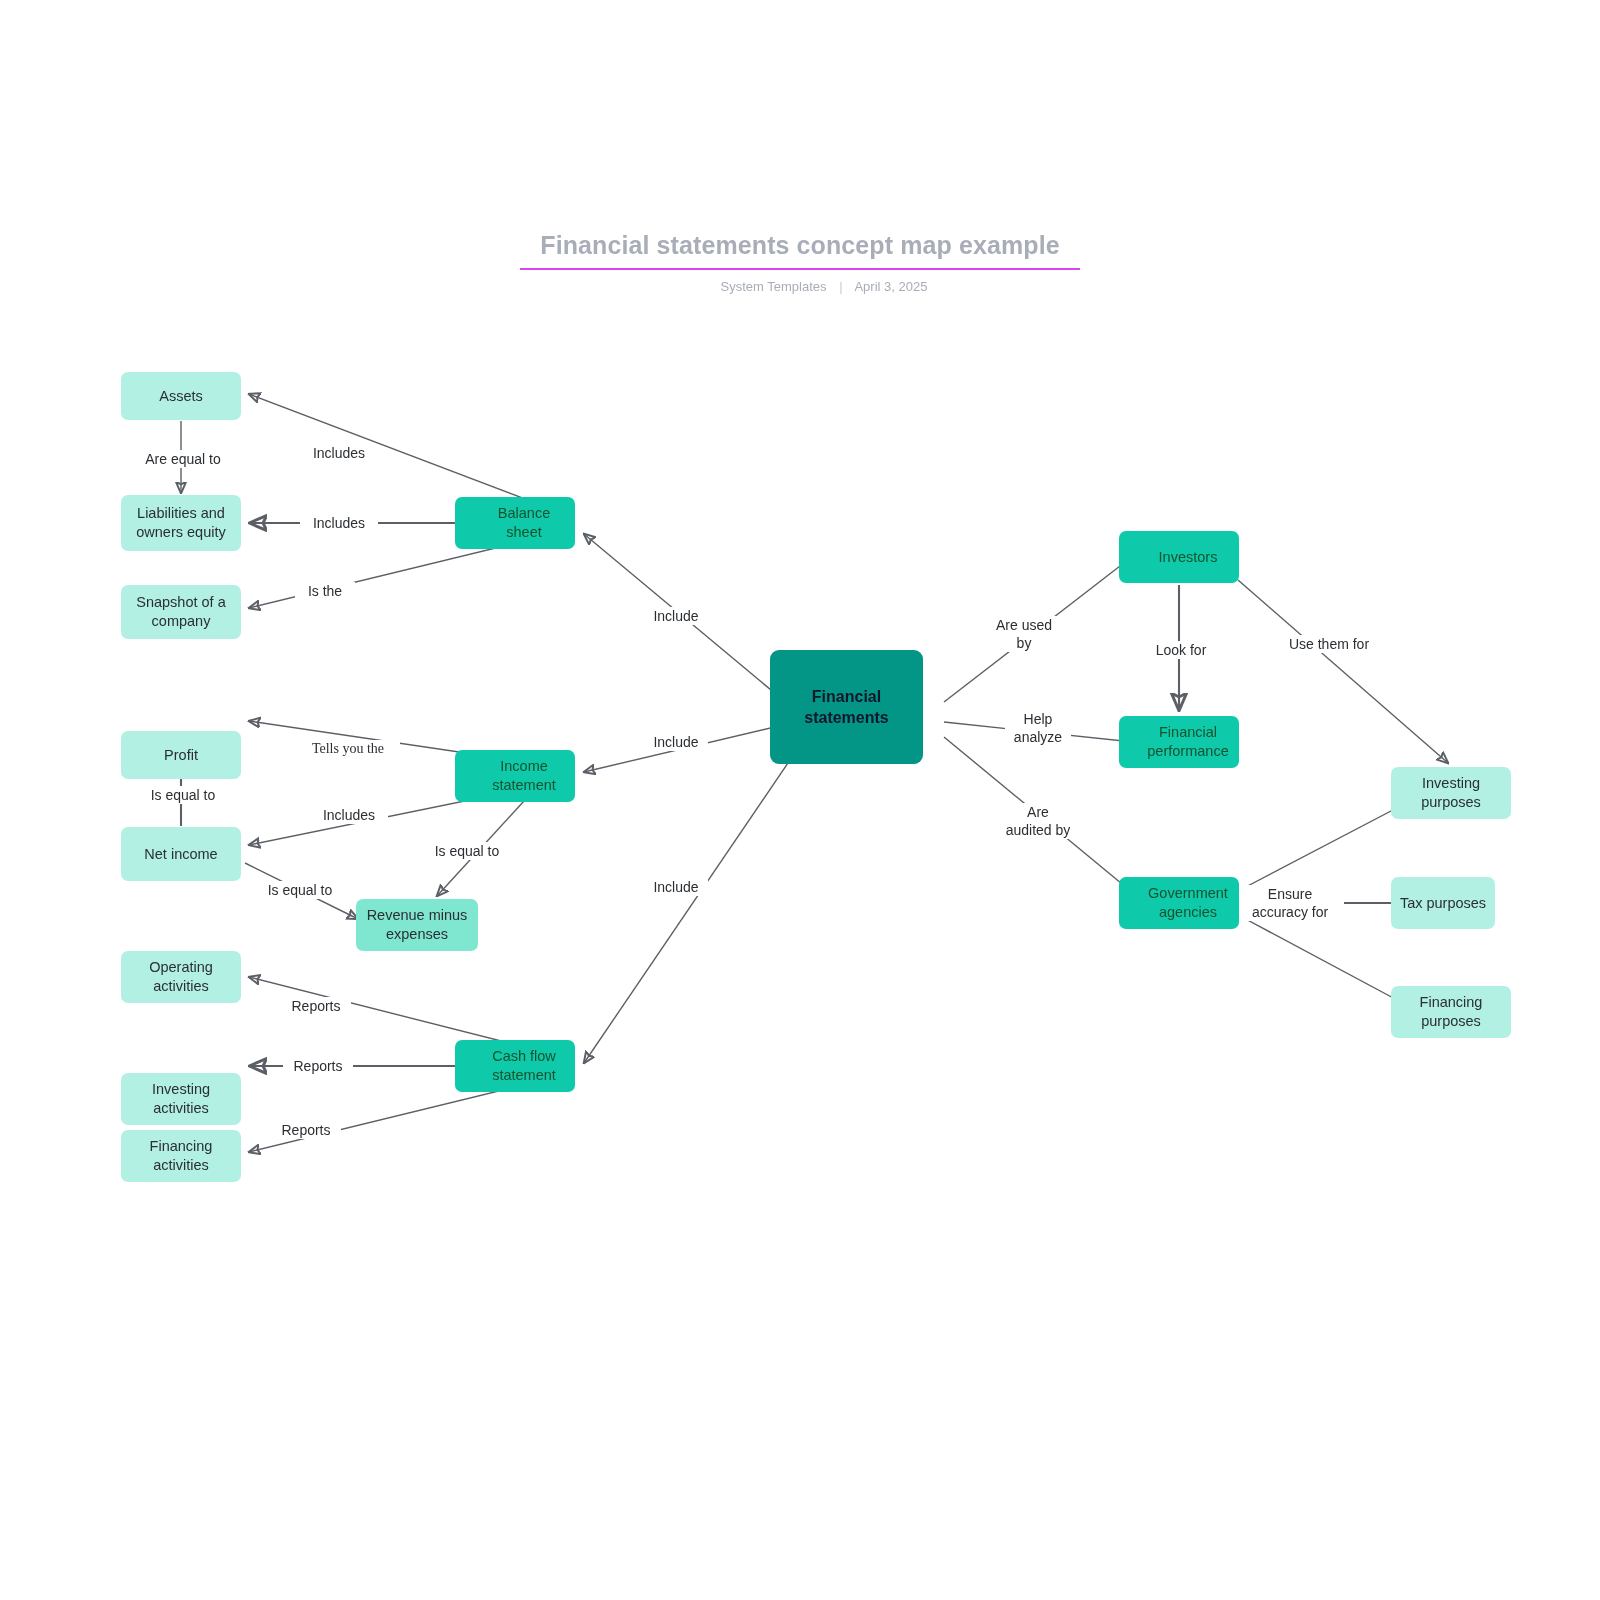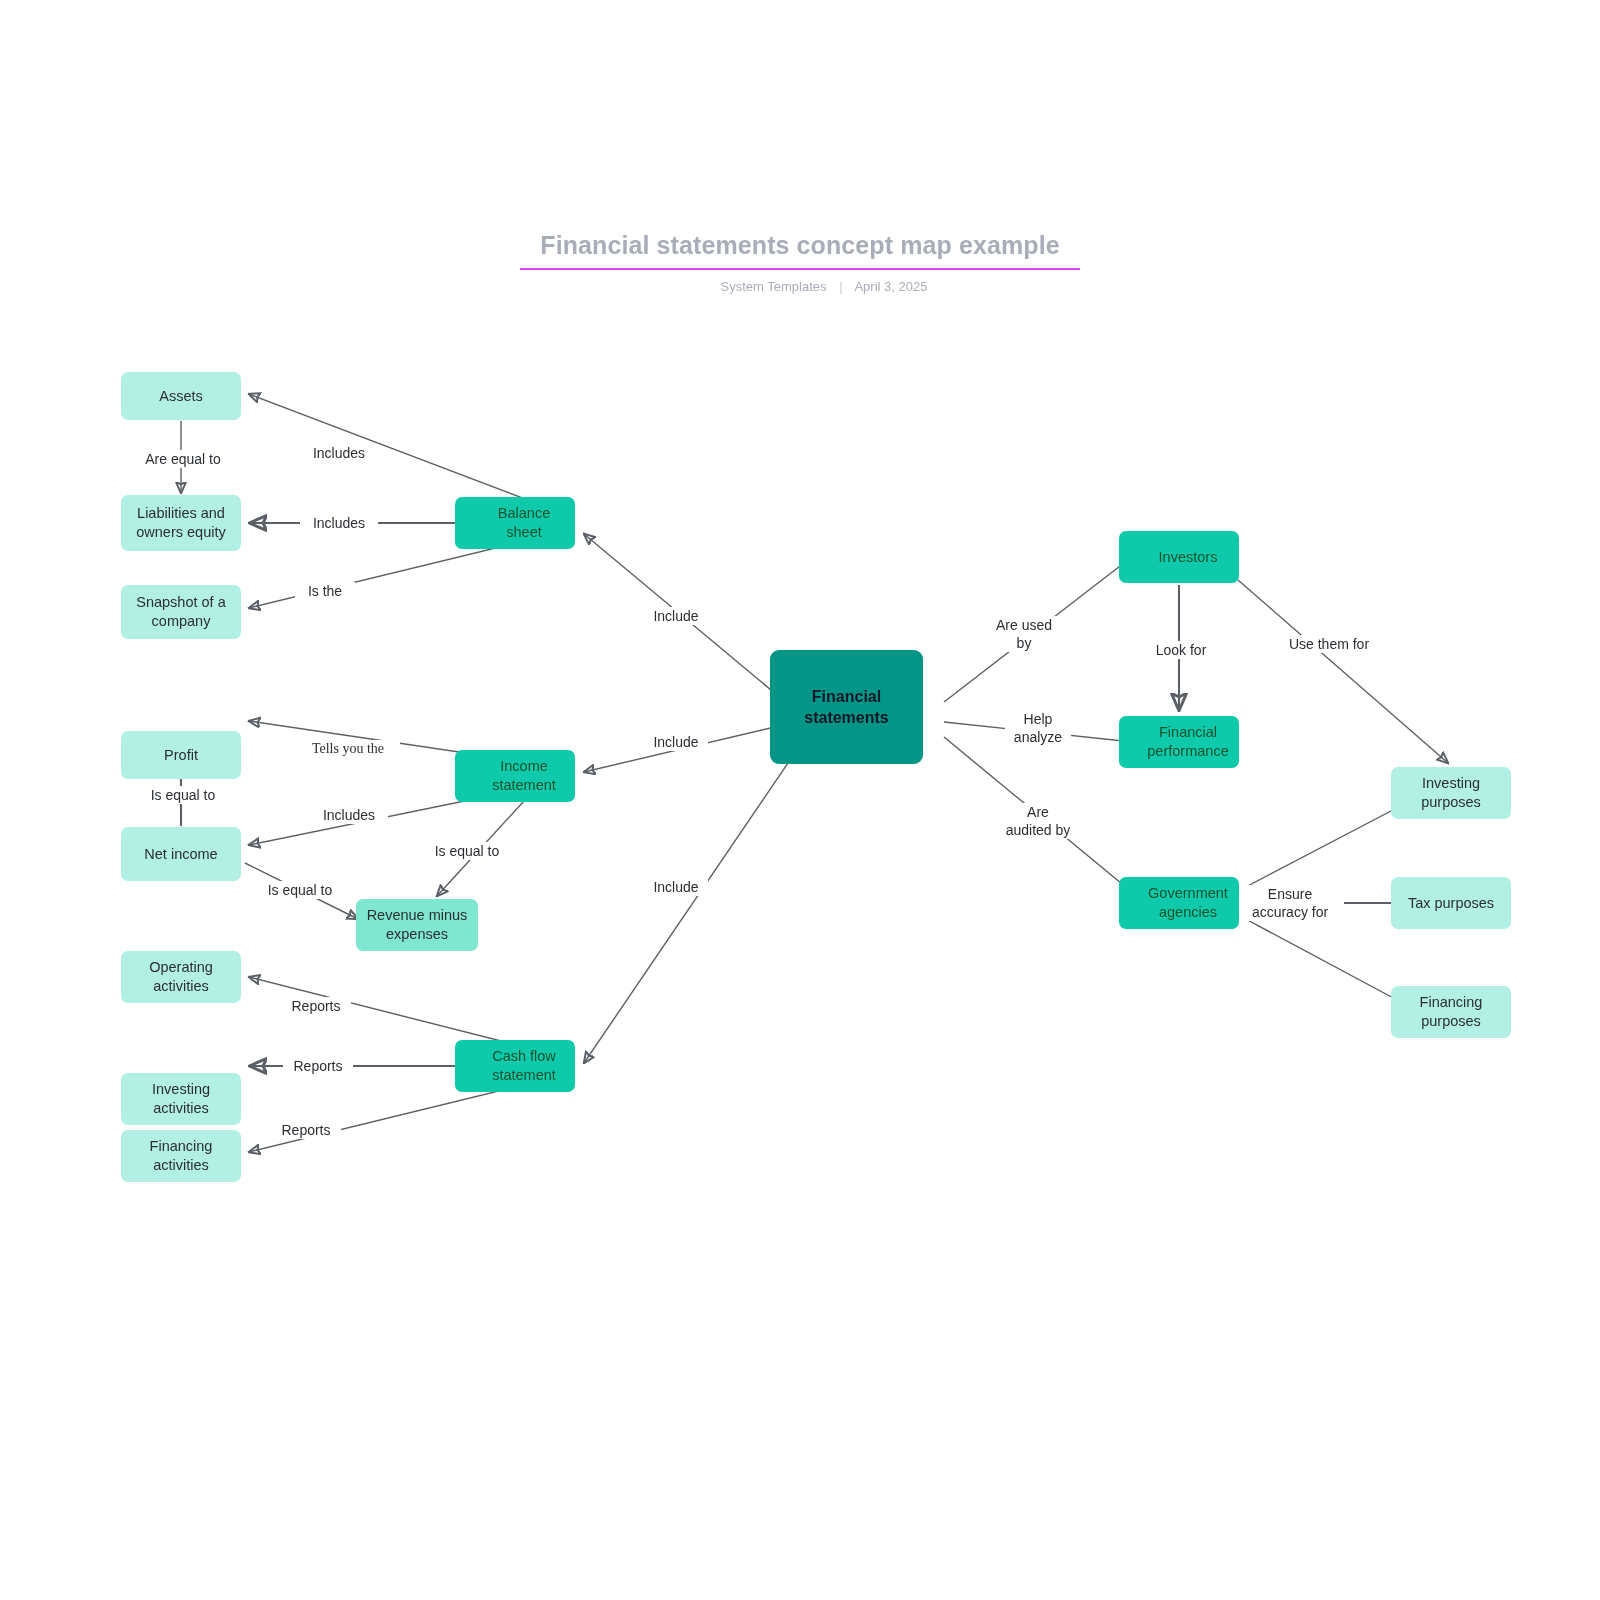--- a/index.html
+++ b/index.html
@@ -232,16 +232,16 @@
   <div class="node light" style="left:121px; top:1130px; width:120px; height:52px;">Financing activities</div>
   <div class="node strong" style="left:455px; top:1040px; width:120px; height:52px;">Cash flow statement</div>
 
   <div class="node root" style="left:770px; top:650px; width:153px; height:114px;">Financial statements</div>
 
   <div class="node strong" style="left:1119px; top:531px; width:120px; height:52px;">Investors</div>
   <div class="node strong" style="left:1119px; top:716px; width:120px; height:52px;">Financial performance</div>
   <div class="node strong" style="left:1119px; top:877px; width:120px; height:52px;">Government agencies</div>
 
   <div class="node light" style="left:1391px; top:767px; width:120px; height:52px;">Investing purposes</div>
-  <div class="node light" style="left:1391px; top:877px; width:120px; height:52px;">Tax purposes</div>
+  <div class="node light" style="left:1391px; top:877px; width:104px; height:52px;">Tax purposes</div>
   <div class="node light" style="left:1391px; top:986px; width:120px; height:52px;">Financing purposes</div>
 
 </div>
 
 </body></html>

